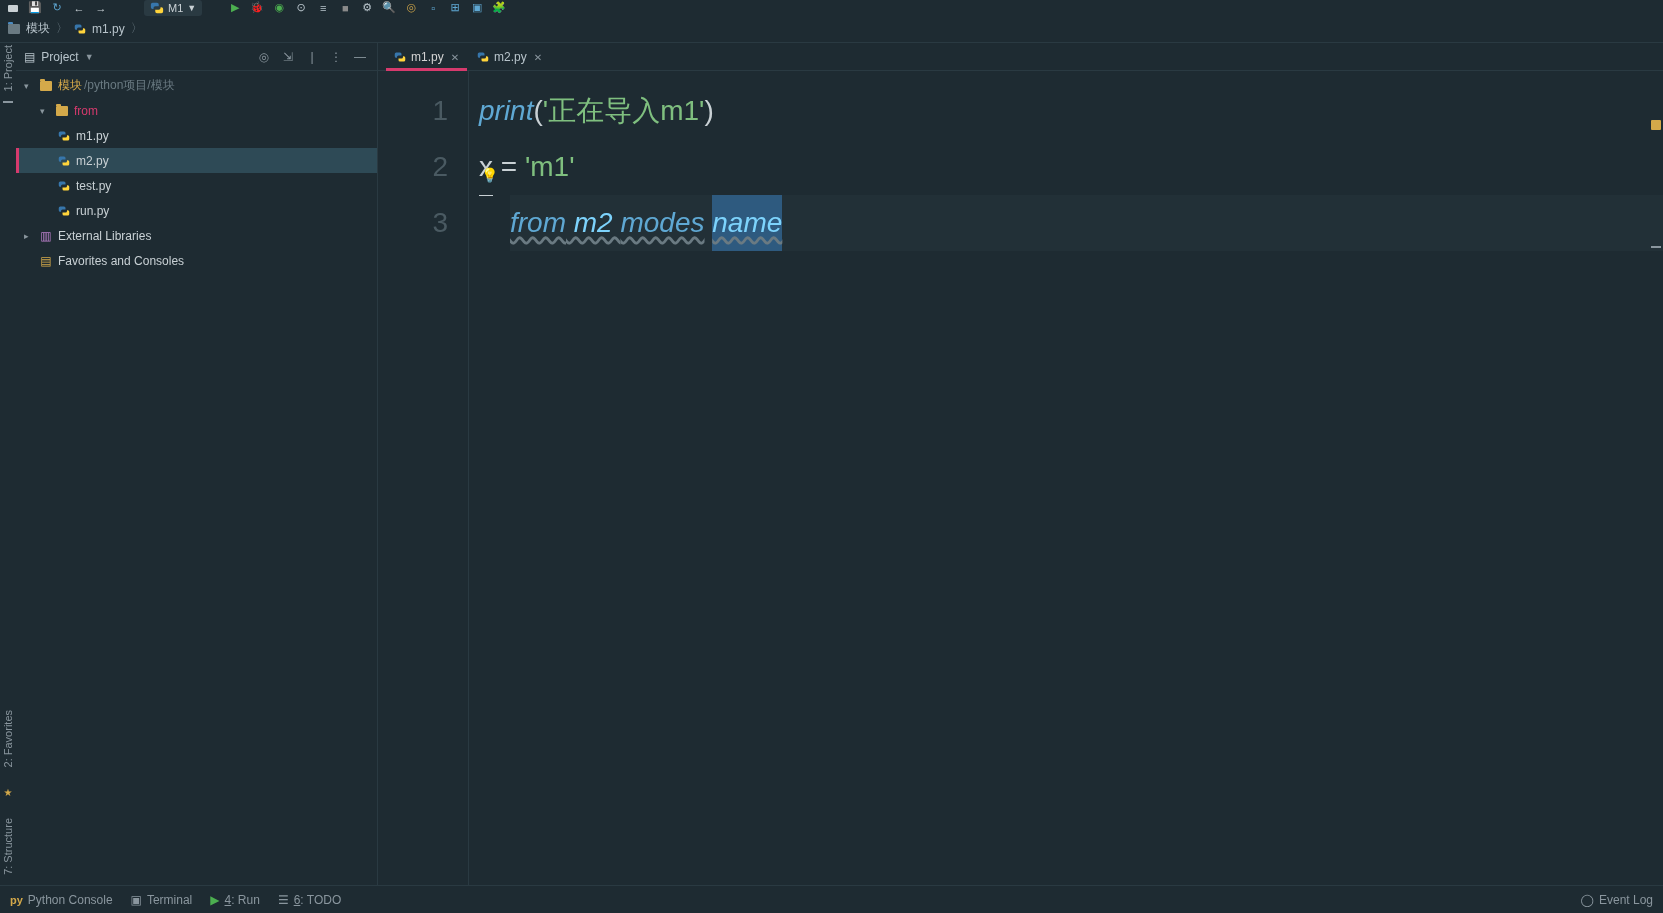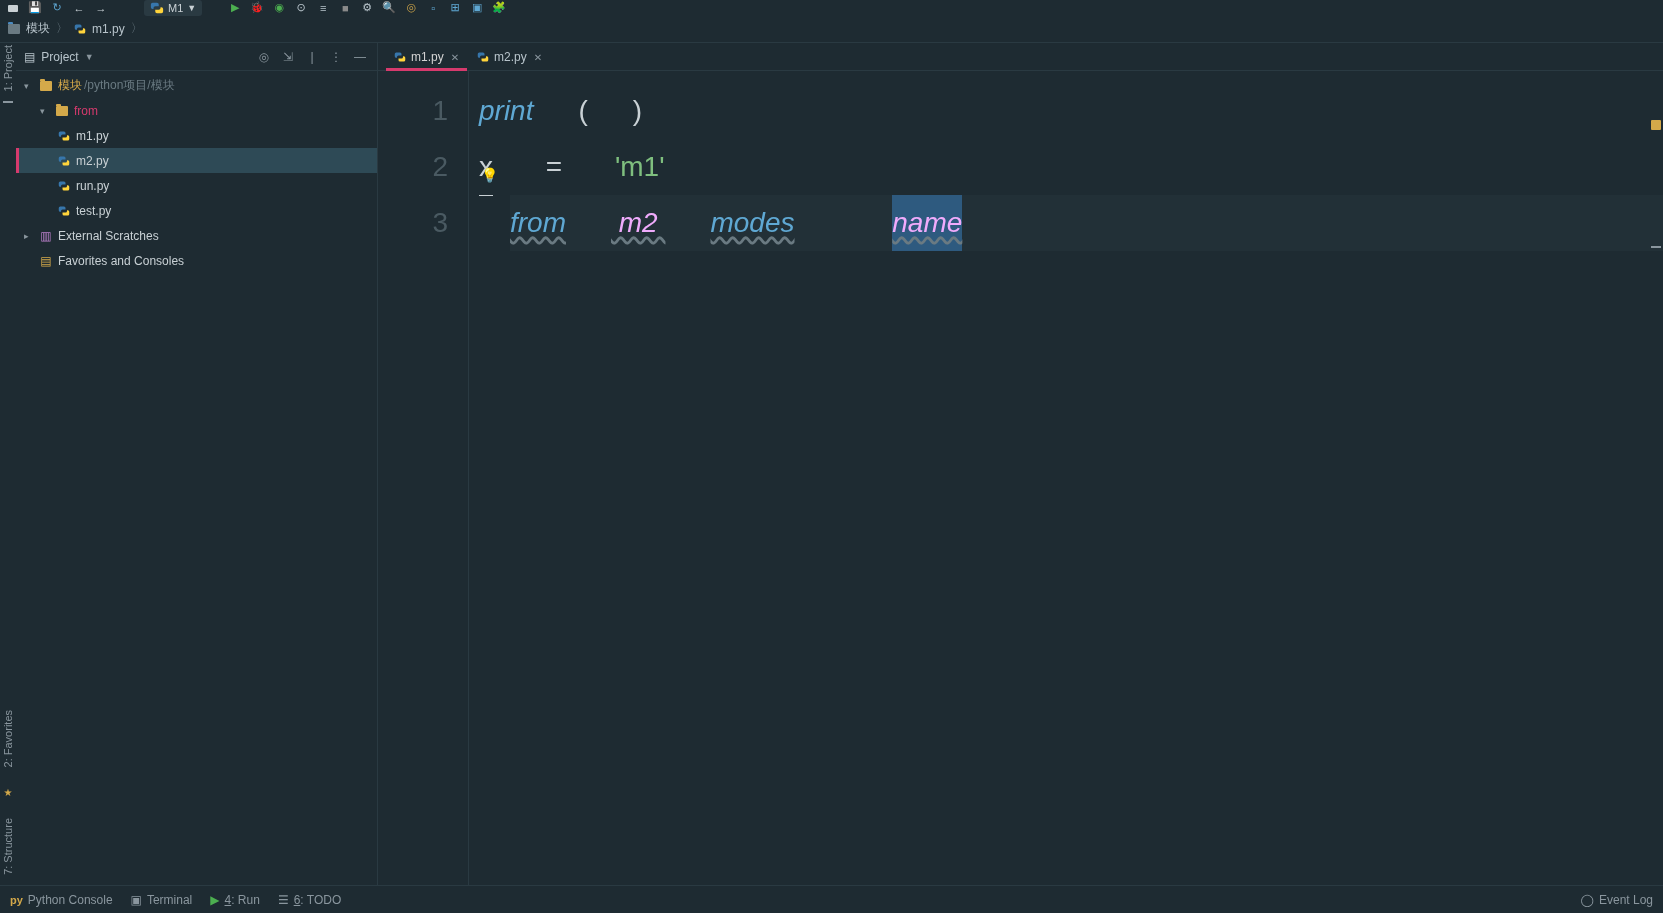--- a/index.html
+++ b/index.html
@@ -52,29 +52,29 @@
 .tabs { height:28px; display:flex; align-items:flex-end; padding-left:8px; gap:2px; border-bottom:1px solid #2a3a42; }
 .tab { height:26px; display:flex; align-items:center; padding:0 8px; gap:5px; font-size:12px; color:#b8c4cb; cursor:pointer; position:relative; }
 .tab.active { color:#d4d4d4; }
 .tab.active::after { content:''; position:absolute; bottom:-1px; left:0; right:0; height:3px; background:#d63a6d; }
 .tab .close { color:#8a969e; font-size:10px; margin-left:2px; }
 
 .editor { position:relative; height:calc(100% - 28px); display:flex; }
 .gutter { width:90px; text-align:right; padding-right:20px; padding-top:12px; font-family:'Menlo','Monaco',monospace; font-size:28px; color:#4a5a62; line-height:56px; }
 .gutter-border { width:1px; background:#2a3a42; }
 .code { flex:1; padding-top:12px; padding-left:10px; font-family:'Menlo','Monaco',monospace; font-size:28px; line-height:56px; position:relative; }
-.code-line { height:56px; display:flex; align-items:center; white-space:pre;gap:45px; }
+.code-line { height:56px; display:flex; align-items:center; white-space:pre; }
 .code-line.current { background:#223037;margin-left:31px; }
 .kw-func { color:#5fa8d3; font-style:italic; }
 .paren { color:#c9d1d5; }
 .str { color:#7fbf7f; }
 .var { color:#c9d1d5; }
 .op { color:#c9d1d5; }
 .kw { color:#5fa8d3; font-style:italic; }
-.mod { color:#f0abfc; font-style:italic; }
+.mod { color:#7dd3fc; font-style:italic; }
 .sel { background:#2e5a7f; }
 .underline-wavy { text-decoration:underline wavy #6a7a82; text-underline-offset:4px; }
 .x-under { border-bottom:1px solid #c9d1d5; }
 .bulb { position:absolute; left:12px; top:76px; font-size:14px; }
 
 .right-stripe { position:absolute; right:0; top:71px; width:14px; bottom:28px; }
 .warn-mark { position:absolute; right:2px; top:6px; width:10px; height:10px; background:#d4a94a; border-radius:1px; }
 .info-mark { position:absolute; right:2px; top:132px; width:10px; height:2px; background:#8a969e; }
 
 .bottom-bar { position:absolute; bottom:0; left:0; right:0; height:28px; background:#1e2b32; border-top:1px solid #2a3a42; display:flex; align-items:center; padding:0 10px; gap:18px; font-size:12px; color:#8a969e; }
@@ -200,35 +200,35 @@
         </span>
       <span class="label">m2.py</span>
     </div>
     <div class="tree-row indent2">
       <span class="icon">
           <svg class="py-logo-svg" viewBox="0 0 16 16" style="width:12px;height:12px">
             <path d="M5 2h3a2 2 0 012 2v2H6a2 2 0 00-2 2v1H3a2 2 0 01-2-2V4a2 2 0 012-2h2z" fill="#3776ab"></path>
             <path d="M11 14H8a2 2 0 01-2-2v-2h4a2 2 0 002-2V7h1a2 2 0 012 2v3a2 2 0 01-2 2h-2z" fill="#ffd43b"></path>
           </svg>
         </span>
+      <span class="label">test.py</span>
+    </div>
+    <div class="tree-row indent2">
+      <span class="icon">
+          <svg class="py-logo-svg" viewBox="0 0 16 16" style="width:12px;height:12px">
+            <path d="M5 2h3a2 2 0 012 2v2H6a2 2 0 00-2 2v1H3a2 2 0 01-2-2V4a2 2 0 012-2h2z" fill="#3776ab"></path>
+            <path d="M11 14H8a2 2 0 01-2-2v-2h4a2 2 0 002-2V7h1a2 2 0 012 2v3a2 2 0 01-2 2h-2z" fill="#ffd43b"></path>
+          </svg>
+        </span>
       <span class="label">run.py</span>
-    </div>
-    <div class="tree-row indent2">
-      <span class="icon">
-          <svg class="py-logo-svg" viewBox="0 0 16 16" style="width:12px;height:12px">
-            <path d="M5 2h3a2 2 0 012 2v2H6a2 2 0 00-2 2v1H3a2 2 0 01-2-2V4a2 2 0 012-2h2z" fill="#3776ab"></path>
-            <path d="M11 14H8a2 2 0 01-2-2v-2h4a2 2 0 002-2V7h1a2 2 0 012 2v3a2 2 0 01-2 2h-2z" fill="#ffd43b"></path>
-          </svg>
-        </span>
-      <span class="label">test.py</span>
     </div>
     <div class="tree-row">
       <span class="exp">▸</span>
       <span class="icon" style="color:#b87fc9">▥</span>
-      <span class="label">External Scratches</span>
+      <span class="label">External Libraries</span>
     </div>
     <div class="tree-row">
       <span class="exp"></span>
       <span class="icon" style="color:#d4a94a">▤</span>
       <span class="label">Favorites and Consoles</span>
     </div>
   </div>
 </div>
 
 <div class="main">
@@ -252,21 +252,21 @@
   </div>
   <div class="editor">
     <div class="gutter">
       <div>1</div>
       <div>2</div>
       <div>3</div>
     </div>
     <div class="gutter-border"></div>
     <div class="code">
       <span class="bulb">💡</span>
-      <div class="code-line"><span class="kw-func">print</span><span class="paren">(</span><span class="paren">)</span></div>
+      <div class="code-line"><span class="kw-func">print</span><span class="paren">(</span><span class="str">'正在导入m1'</span><span class="paren">)</span></div>
       <div class="code-line"><span class="var x-under">x</span><span class="op"> = </span><span class="str">'m1'</span></div>
       <div class="code-line current"><span class="kw underline-wavy">from</span><span class="mod underline-wavy"> m2 </span><span class="kw underline-wavy">modes</span><span> </span><span class="mod sel underline-wavy">name</span></div>
     </div>
   </div>
   <div class="right-stripe">
     <div class="warn-mark"></div>
     <div class="info-mark"></div>
   </div>
 </div>
 

